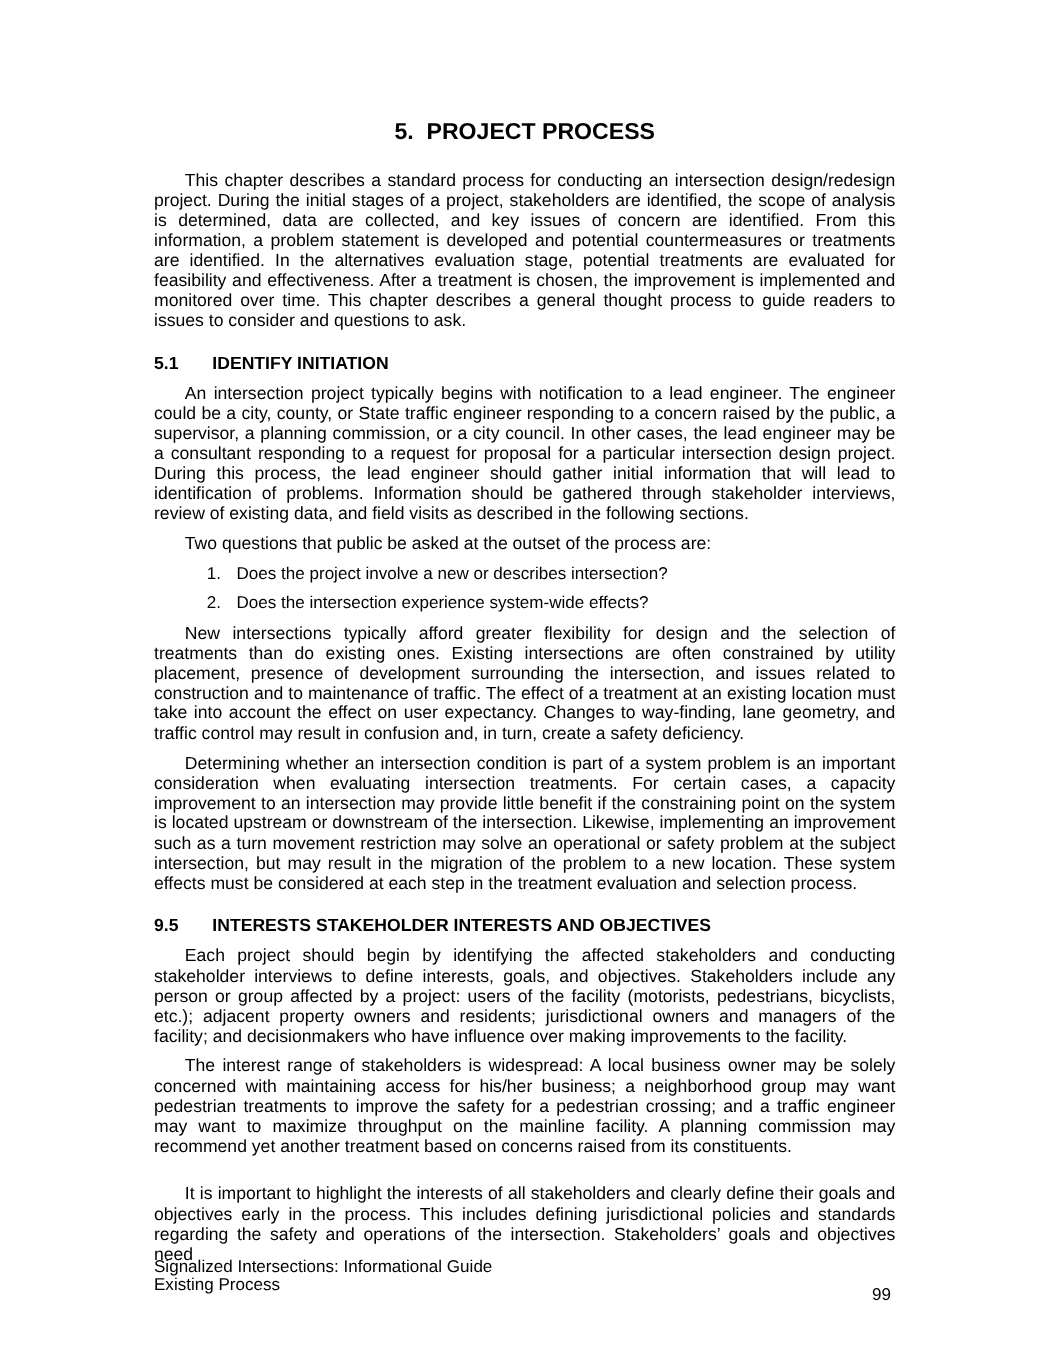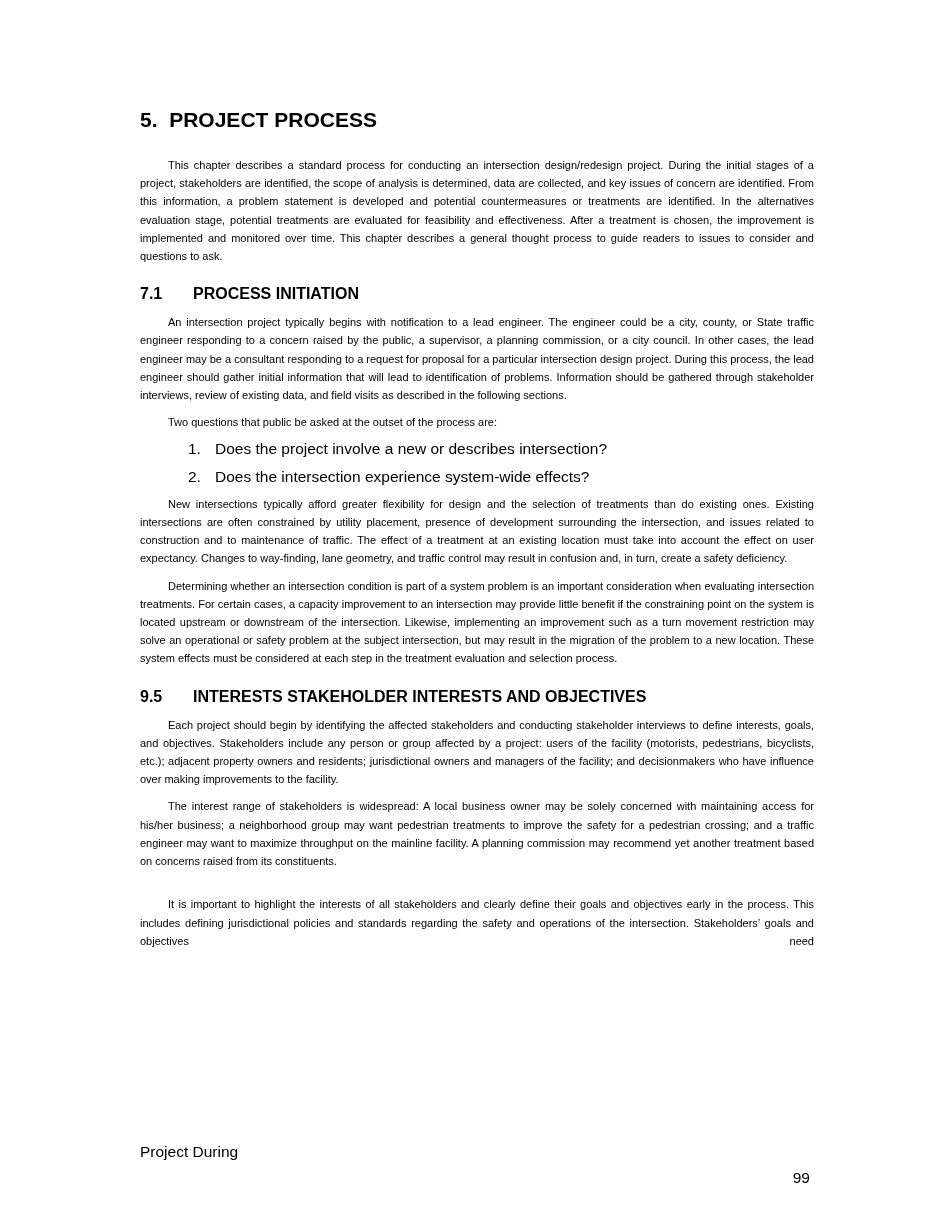--- a/index.html
+++ b/index.html
@@ -13,29 +13,29 @@
     font-family: "Liberation Sans", "DejaVu Sans", sans-serif;
     overflow: hidden;
   }
   .content {
     position: absolute;
     left: 140px;
     top: 108px;
     width: 674px;
   }
   .doc-title {
-    text-align: left;
+    text-align: center;
     font-weight: bold;
     font-size: 21px;
     line-height: 24px;
     margin: 0 0 24px 0;
     white-space: pre-wrap;
   }
   .para {
-    font-size: 11px;
+    font-size: 16px;
     line-height: 18.2px;
     text-align: justify;
     text-indent: 28px;
     margin: 0 0 9px 0;
   }
   .para.cutoff { text-align-last: justify; margin-top: 25px; }
   .heading {
     display: flex;
     font-size: 16px;
     font-weight: bold;
@@ -71,22 +71,22 @@
 <body>
 
 <div class="page">
   <div class="content">
 
     <div class="doc-title">5.  PROJECT PROCESS</div>
 
     <p class="para">This chapter describes a standard process for conducting an intersection design/redesign project. During the initial stages of a project, stakeholders are identified, the scope of analysis is determined, data are collected, and key issues of concern are identified. From this information, a problem statement is developed and potential countermeasures or treatments are identified. In the alternatives evaluation stage, potential treatments are evaluated for feasibility and effectiveness. After a treatment is chosen, the improvement is implemented and monitored over time. This chapter describes a general thought process to guide readers to issues to consider and questions to ask.</p>
 
     <div class="heading">
-      <span class="hnum">7.1</span>
-      <span class="htext">PROCESS INITIATION</span>
+      <span class="hnum">5.1</span>
+      <span class="htext">IDENTIFY INITIATION</span>
     </div>
 
     <p class="para">An intersection project typically begins with notification to a lead engineer. The engineer could be a city, county, or State traffic engineer responding to a concern raised by the public, a supervisor, a planning commission, or a city council. In other cases, the lead engineer may be a consultant responding to a request for proposal for a particular intersection design project. During this process, the lead engineer should gather initial information that will lead to identification of problems. Information should be gathered through stakeholder interviews, review of existing data, and field visits as described in the following sections.</p>
 
     <p class="para">Two questions that public be asked at the outset of the process are:</p>
 
     <div class="olist">
       <div class="list-item">
         <span class="linum">1.</span>
         <span class="litext">Does the project involve a new or describes intersection?</span>
@@ -108,16 +108,17 @@
 
     <p class="para">Each project should begin by identifying the affected stakeholders and conducting stakeholder interviews to define interests, goals, and objectives. Stakeholders include any person or group affected by a project: users of the facility (motorists, pedestrians, bicyclists, etc.); adjacent property owners and residents; jurisdictional owners and managers of the facility; and decisionmakers who have influence over making improvements to the facility.</p>
 
     <p class="para">The interest range of stakeholders is widespread: A local business owner may be solely concerned with maintaining access for his/her business; a neighborhood group may want pedestrian treatments to improve the safety for a pedestrian crossing; and a traffic engineer may want to maximize throughput on the mainline facility. A planning commission may recommend yet another treatment based on concerns raised from its constituents.</p>
 
     <p class="para cutoff">It is important to highlight the interests of all stakeholders and clearly define their goals and objectives early in the process. This includes defining jurisdictional policies and standards regarding the safety and operations of the intersection. Stakeholders’ goals and objectives need</p>
 
   </div>
 
   <div class="footer">
-    <div>Project During</div>
+    <div>Signalized Intersections: Informational Guide</div>
+    <div>Existing Process</div>
     <div class="pagenum">99</div>
   </div>
 </div>
 
 </body></html>

